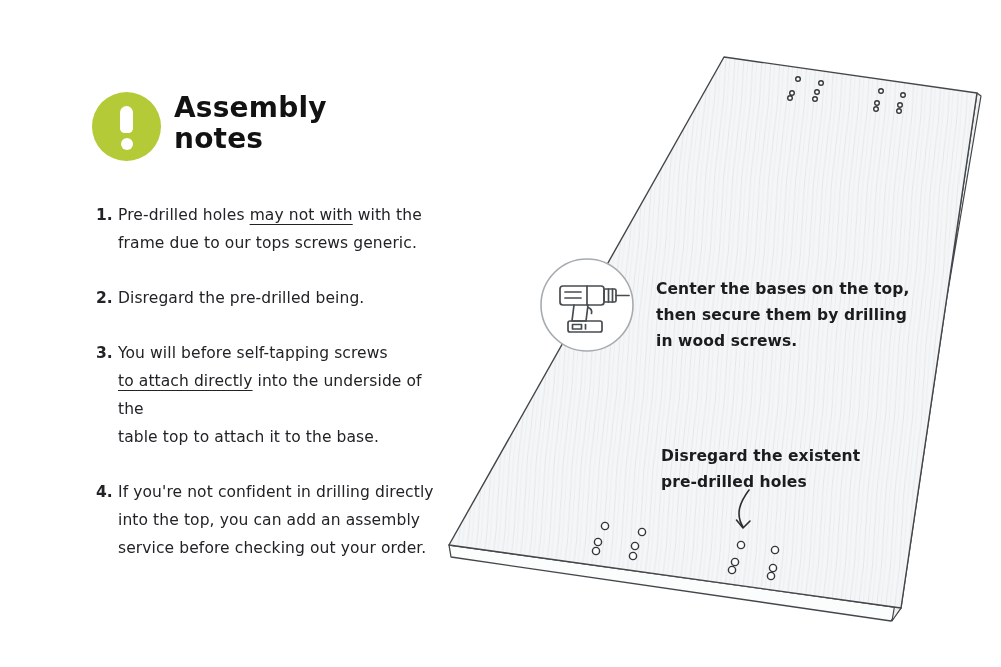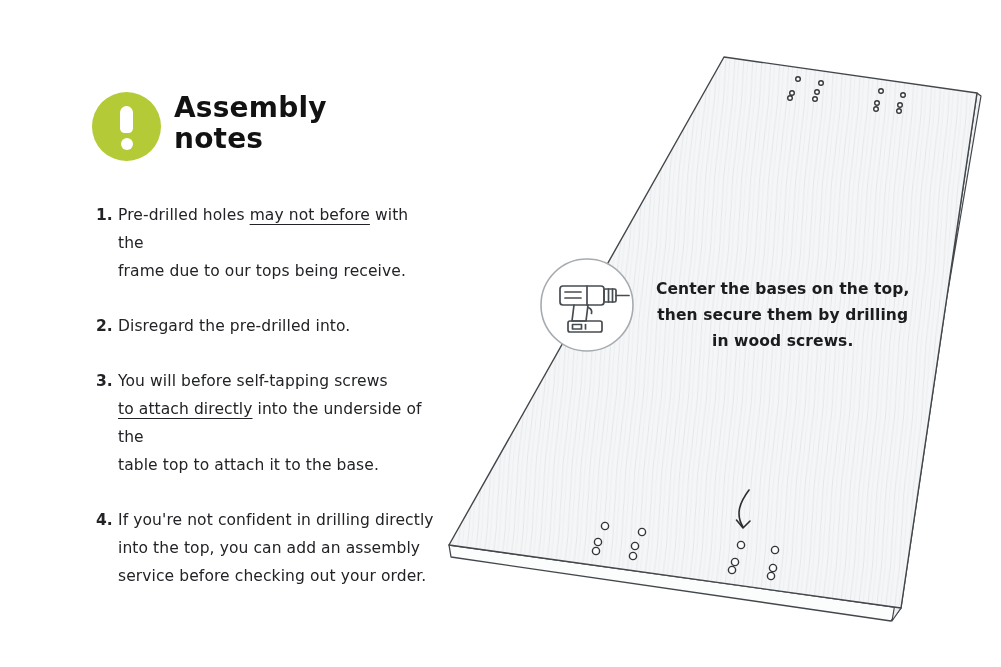--- a/index.html
+++ b/index.html
@@ -25,21 +25,21 @@
   
   .notes{position:absolute;left:72px;top:201px;width:340px;}
   .note{display:flex;margin-bottom:27px;font-size:15.5px;line-height:28px;color:#222326;}
   .note .num{width:22px;flex:0 0 22px;font-weight:700;}
   .note .txt{white-space:pre-line;letter-spacing:.1px;}
   .note .u{text-decoration:underline;text-underline-offset:4px;text-decoration-thickness:1.2px;}
 
   
   .anno{position:absolute;font-weight:700;font-size:15.5px;line-height:26px;color:#1b1c1e;
         white-space:pre-line;letter-spacing:.1px;}
-  .anno.drill-note{left:632px;top:276px;text-align:center;}
+  .anno.drill-note{left:632px;top:276px;}
   .anno.holes-note{left:637px;top:443px;}
 
   svg{position:absolute;left:0;top:0;}
 </style>
 </head>
 <body style="--accent: #b4ca37;">
 
 <div class="stage">
 
   <svg width="1001" height="667" viewBox="0 0 1001 667">
@@ -115,38 +115,40 @@
   <div class="badge">
     <div class="bar"></div>
     <div class="dot"></div>
   </div>
   <div class="title" style="white-space:pre-line;">Assembly
 notes</div>
 
   <div class="notes" id="notes-list">
       <div class="note">
         <span class="num">1.</span>
-        <span class="txt"><span>Pre-drilled holes </span><span class="u">may not before</span><span> with the
-frame due to our tops being receive.</span></span>
+        <span class="txt"><span>Pre-drilled holes </span><span class="u">may not with</span><span> with the
+frame due to our tops screws generic.</span></span>
       </div>
       <div class="note">
         <span class="num">2.</span>
-        <span class="txt"><span>Disregard the pre-drilled into.</span></span>
+        <span class="txt"><span>Disregard the pre-drilled being.</span></span>
       </div>
       <div class="note">
         <span class="num">3.</span>
         <span class="txt"><span>You will before self-tapping screws
 </span><span class="u">to attach directly</span><span> into the underside of the
 table top to attach it to the base.</span></span>
       </div>
       <div class="note">
         <span class="num">4.</span>
         <span class="txt"><span>If you're not confident in drilling directly
 into the top, you can add an assembly
 service before checking out your order.</span></span>
       </div>
     </div>
 
   <div class="anno drill-note">Center the bases on the top,
 then secure them by drilling
 in wood screws.</div>
+  <div class="anno holes-note">Disregard the existent
+pre-drilled holes</div>
 
 </div>
 
 </body></html>

